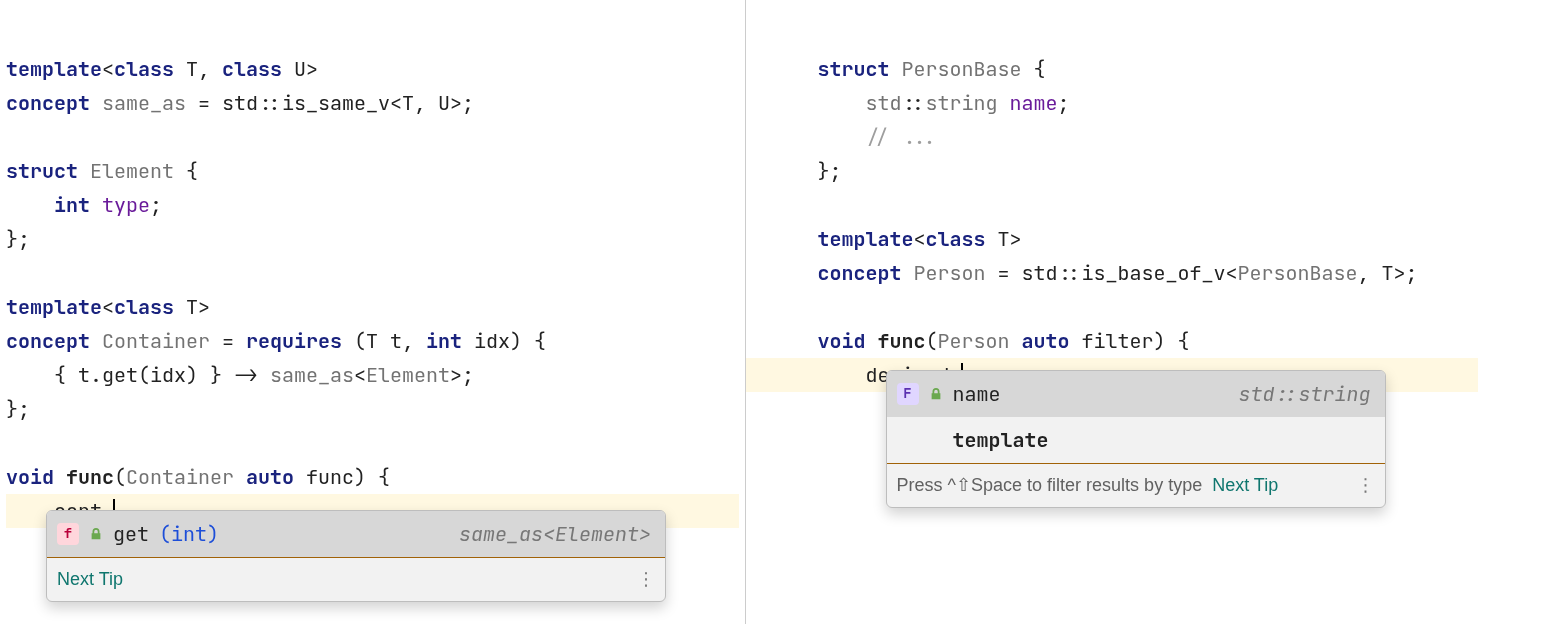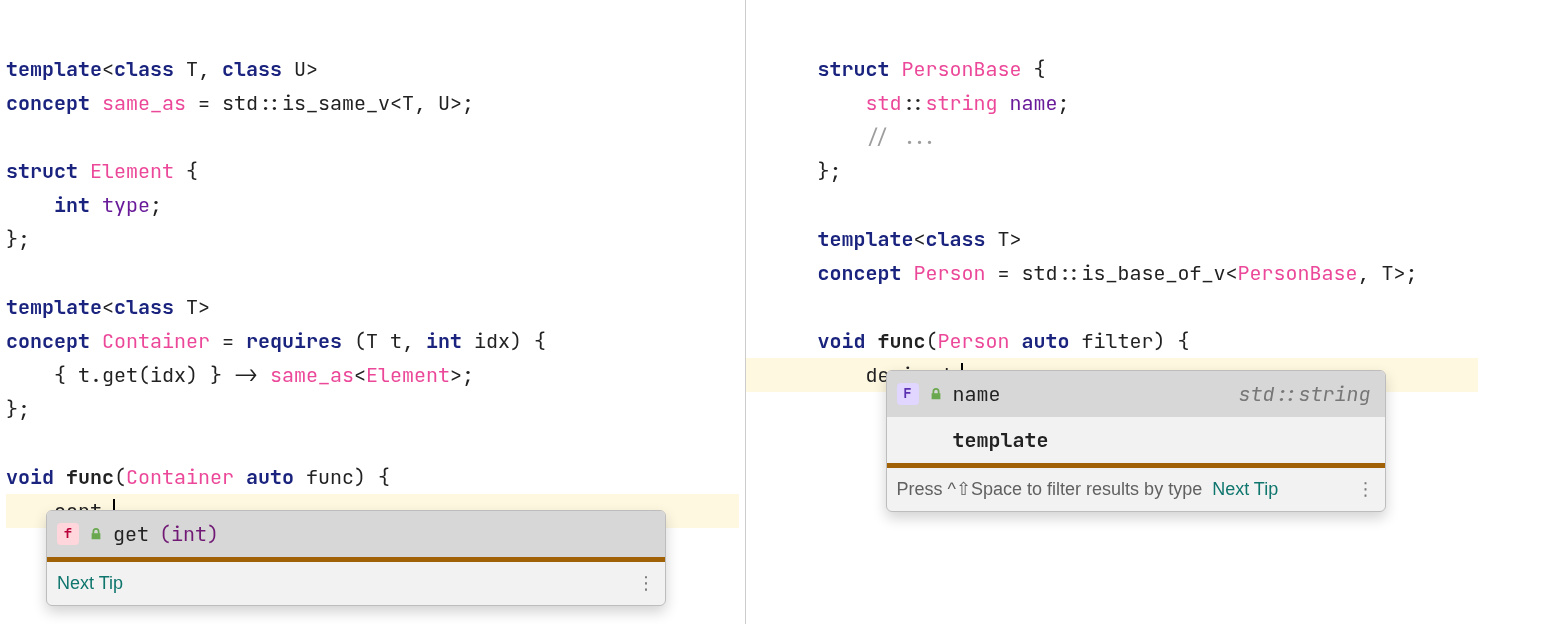--- a/index.html
+++ b/index.html
@@ -18,21 +18,21 @@
     padding: 18px 6px 6px 6px;
     position: relative;
     white-space: pre;
     line-height: 1.7;
   }
   .divider {
     width: 1px;
     background: #cccccc;
   }
   .kw { color: #1a237e; font-weight: bold; }
-  .type { color: #ec4899; }
+  .type { color: #737373; }
   .ident { color: #6a1b9a; }
   .plain { color: #222; }
   .comment { color: #9e9e9e; }
   .op { color: #222; }
   .hl-line {
     background: #fff8e1;
     display: inline-block;
     width: 100%;
   }
   .caret {
@@ -62,21 +62,21 @@
     font-size: 20px;
   }
   .popup-row.sel { background: #d7d7d7; }
   .popup-footer {
     display: flex;
     align-items: center;
     padding: 6px 10px;
     gap: 10px;
     font-size: 18px;
     color: #616161;
-    border-top: 5px solid #a16207;
+    border-top: 1px solid #a16207;
     font-family: -apple-system, "Segoe UI", Arial, sans-serif;
   }
   .popup-footer .spacer { flex: 1; }
   .link { color: #0f766e; cursor: pointer; }
   .squareF, .squareLF {
     display:inline-flex; align-items:center; justify-content:center;
     width:22px; height:22px; border-radius:4px;
     font-size:14px; font-weight:bold;
   }
   .squareF { background:#ffd6dc; color:#b9003a; }
@@ -115,22 +115,23 @@
   
   <div class="popup" style="left:46px; top:510px; width:620px;">
     <div class="popup-row sel">
       <span class="squareF">f</span>
       <span class="lock">
         <svg viewBox="0 0 16 16">
             <path fill="#6aa84f" d="M4 7V5a4 4 0 018 0v2h1v7H3V7h1zm2 0h4V5a2 2 0 10-4 0v2z"></path>
           </svg>
       </span>
       <span style="color:#222;font-weight:normal">get</span>
-        <span style="color:#701a75">(int)</span>
+        <span style="color:#1d4ed8">(int)</span>
       <span class="grow"></span>
+      <span class="right-type">same_as&lt;Element&gt;</span>
     </div>
     <div class="popup-footer">
       <span class="link">Next Tip</span>
       <span class="spacer"></span>
       <span class="more-dots">⋮</span>
     </div>
   </div>
 </div>
 
 <div class="divider"></div>

